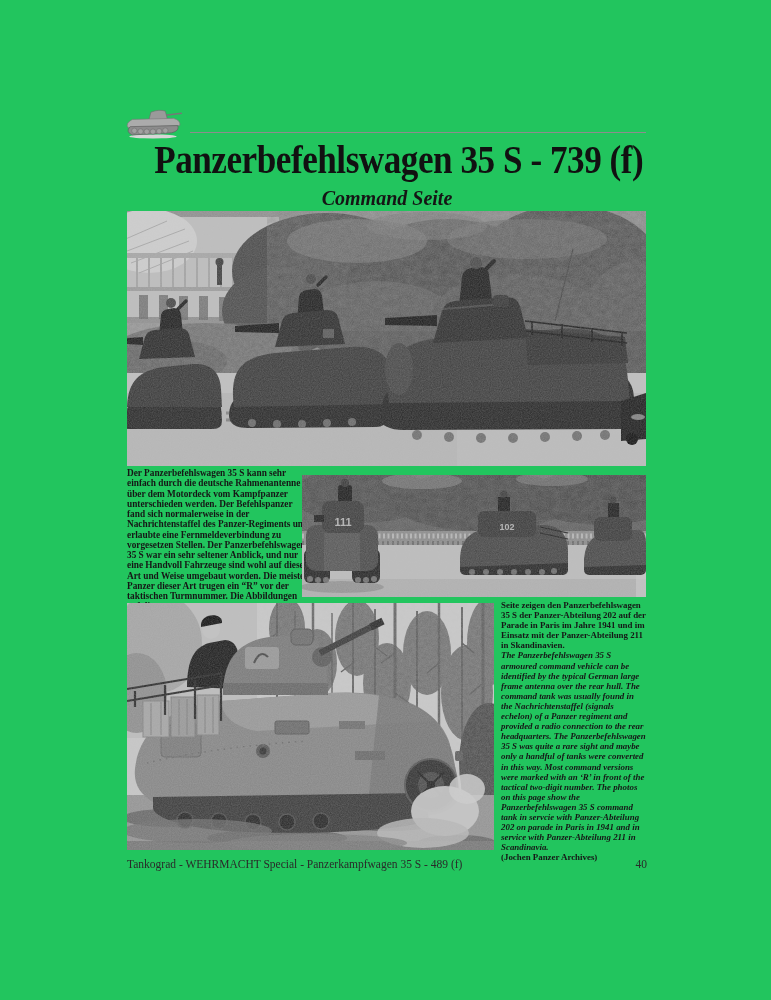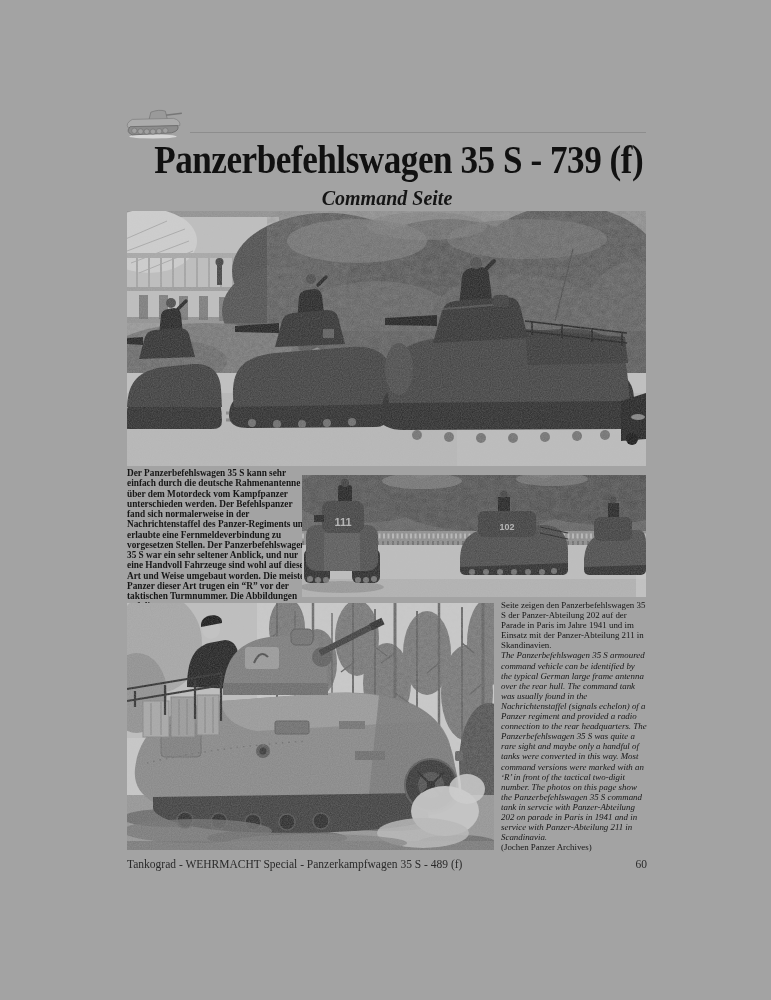--- a/index.html
+++ b/index.html
@@ -1,17 +1,17 @@
 <!DOCTYPE html>
 <html><head>
 <meta charset="utf-8">
 <style>
   html,body { margin:0; padding:0; background:#ffffff; }
   .page {
-    position:relative; width:771px; height:1000px; background:#a3a3a3;
+    position:relative; width:771px; height:1000px; background:#22c55e;
     font-family:"Liberation Serif", serif; color:#141414; overflow:hidden;
   }
   .tank-icon { position:absolute; left:124px; top:105px; width:62px; height:35px; }
   .header-rule { position:absolute; left:190px; top:132px; width:456px; height:1px; background:#8d8d8d; }
   .title {
     position:absolute; left:127px; top:137px; width:520px; margin:0;
     font-size:39px; font-weight:700; text-align:center; white-space:nowrap;
     letter-spacing:-0.5px; color:#111;
   }
   .title-inner { display:inline-block; transform:scaleX(0.9); transform-origin:50% 50%; }
@@ -22,21 +22,21 @@
   .photo { position:absolute; display:block; }
   .photo-top    { left:127px; top:211px; width:519px; height:255px; }
   .photo-middle { left:302px; top:475px; width:344px; height:122px; }
   .photo-bottom { left:127px; top:603px; width:367px; height:247px; }
   .col-left {
     position:absolute; left:127px; top:468px; width:184px; margin:0;
     font-size:9.3px; line-height:10.25px; font-weight:700; text-align:left; color:#161616;
   }
   .col-right {
     position:absolute; left:501px; top:600px; width:146px;
-    font-size:8.9px; line-height:10.1px; font-weight:400; text-align:left; color:#161616;
+    font-size:8.9px; line-height:10.1px; font-weight:700; text-align:left; color:#161616;
   }
   .col-right p { margin:0; }
   .col-right .en { font-style:italic; }
   .footer {
     position:absolute; left:127px; top:858px; width:520px;
     display:flex; justify-content:space-between; align-items:baseline;
     font-size:11.5px; font-weight:400; color:#2a2a2a;
   }
   svg text.turret-num {
     font-family:"Liberation Sans", sans-serif; font-weight:700;
@@ -370,16 +370,16 @@
   </svg>
 
   <div class="col-right">
     <p class="de">Seite zeigen den Panzerbefehlswagen 35 S der Panzer-Abteilung 202 auf der Parade in Paris im Jahre 1941 und im Einsatz mit der Panzer-Abteilung 211 in Skandinavien.</p>
     <p class="en">The Panzerbefehlswagen 35 S armoured command vehicle can be identified by the typical German large frame antenna over the rear hull. The command tank was usually found in the Nachrichtenstaffel (signals echelon) of a Panzer regiment and provided a radio connection to the rear headquarters. The Panzerbefehlswagen 35 S was quite a rare sight and maybe only a handful of tanks were converted in this way. Most command versions were marked with an ‘R’ in front of the tactical two-digit number. The photos on this page show the Panzerbefehlswagen 35 S command tank in servcie with Panzer-Abteilung 202 on parade in Paris in 1941 and in service with Panzer-Abteilung 211 in Scandinavia.</p>
     <p class="credit">(Jochen Panzer Archives)</p>
   </div>
 
   <div class="footer">
     <span>Tankograd - WEHRMACHT Special - Panzerkampfwagen 35 S - 489 (f)</span>
-    <span>60</span>
+    <span>40</span>
   </div>
 
 </div>
 
 </body></html>

